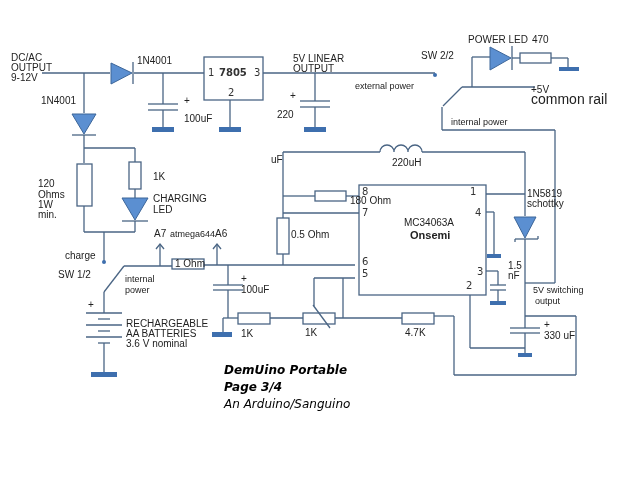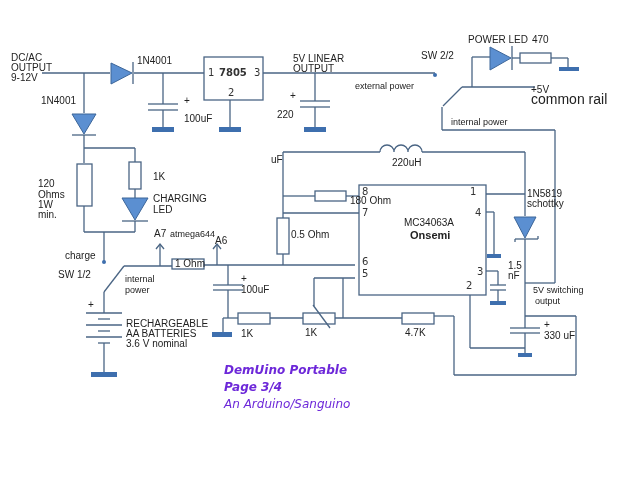--- a/index.html
+++ b/index.html
@@ -6,21 +6,21 @@
   #canvas { position:relative; width:620px; height:479px; overflow:hidden; background:#fff; }
   svg { position:absolute; left:0; top:0; }
   .w { stroke:#4a6584; stroke-width:1.3; fill:none; }
   .res { fill:#fff; stroke:#4a6584; stroke-width:1.3; }
   .diode { fill:#5b8fd1; stroke:#3d6699; stroke-width:1; }
   .gnd { fill:#3e6fae; stroke:none; }
   .chip { fill:#fff; stroke:#4a6584; stroke-width:1.3; }
   .lbl { position:absolute; font-family:Liberation Sans, sans-serif; font-size:10px; color:#222; line-height:11px; white-space:nowrap; }
   .pin { position:absolute; font-family:"DejaVu Sans", sans-serif; font-size:10px; color:#333; line-height:11px; }
   .bold { font-weight:bold; }
-  .cap { position:absolute; font-family:"DejaVu Sans", sans-serif; font-style:italic; font-size:12px; color:#6d28d9; line-height:16px; white-space:nowrap; }
+  .cap { position:absolute; font-family:"DejaVu Sans", sans-serif; font-style:italic; font-size:12px; color:#000000; line-height:16px; white-space:nowrap; }
 </style>
 </head>
 <body>
 
 <div id="canvas">
 <svg width="620" height="479" viewBox="0 0 620 479">
 
   <g>
     <line class="w" x1="42" y1="73" x2="110" y2="73"></line>
     <line class="w" x1="134" y1="73" x2="205" y2="73"></line>
@@ -218,21 +218,21 @@
 <div class="lbl" style="left:392px;top:157px;">220uH</div>
 <div class="lbl" style="left:38px;top:178px;">120</div>
 <div class="lbl" style="left:38px;top:189px;">Ohms</div>
 <div class="lbl" style="left:38px;top:199px;">1W</div>
 <div class="lbl" style="left:38px;top:209px;">min.</div>
 <div class="lbl" style="left:153px;top:171px;">1K</div>
 <div class="lbl" style="left:153px;top:193px;">CHARGING</div>
 <div class="lbl" style="left:153px;top:204px;">LED</div>
 <div class="lbl" style="left:154px;top:228px;">A7</div>
 <div class="lbl" style="left:170px;top:229px;font-size:9px;">atmega644</div>
-<div class="lbl" style="left:215px;top:235px;">A6</div>
+<div class="lbl" style="left:215px;top:228px;">A6</div>
 <div class="lbl" style="left:65px;top:250px;font-size:10px;">charge</div>
 <div class="lbl" style="left:58px;top:269px;">SW 1/2</div>
 <div class="lbl" style="left:175px;top:258px;">1 Ohm</div>
 <div class="lbl" style="left:125px;top:274px;font-size:9px;">internal</div>
 <div class="lbl" style="left:125px;top:285px;font-size:9px;">power</div>
 <div class="lbl" style="left:241px;top:273px;">+</div>
 <div class="lbl" style="left:241px;top:284px;">100uF</div>
 <div class="lbl" style="left:88px;top:299px;">+</div>
 <div class="lbl" style="left:126px;top:318px;">RECHARGEABLE</div>
 <div class="lbl" style="left:126px;top:328px;">AA BATTERIES</div>

